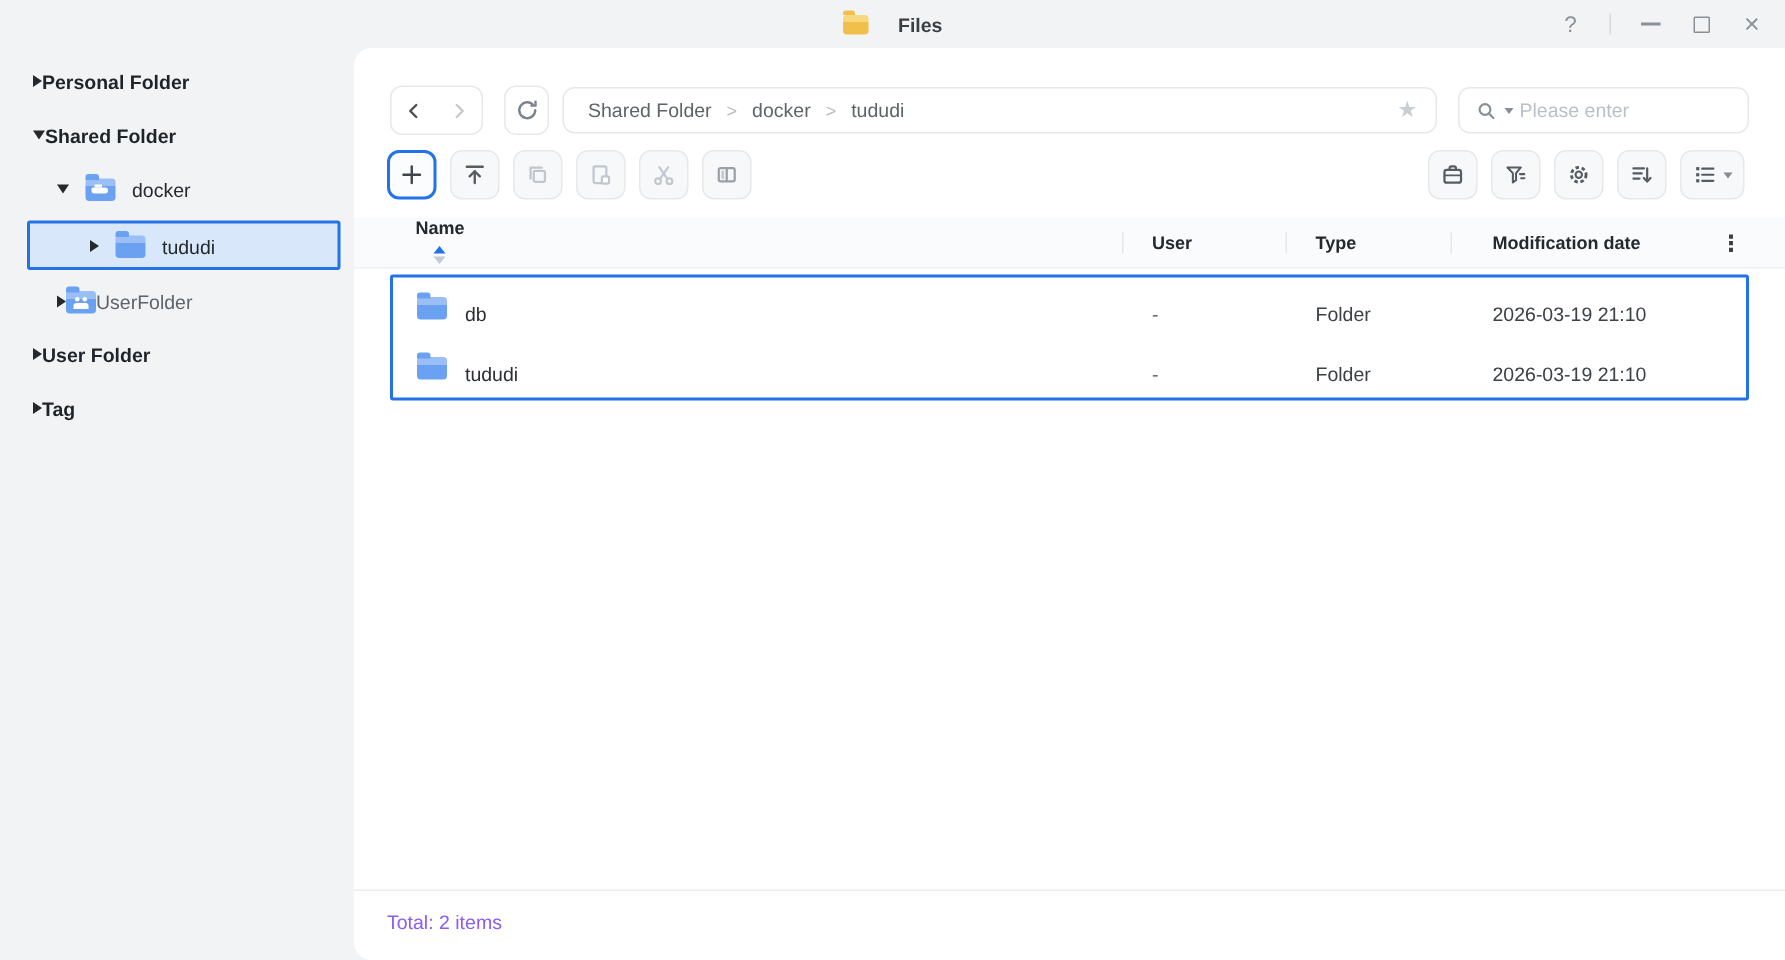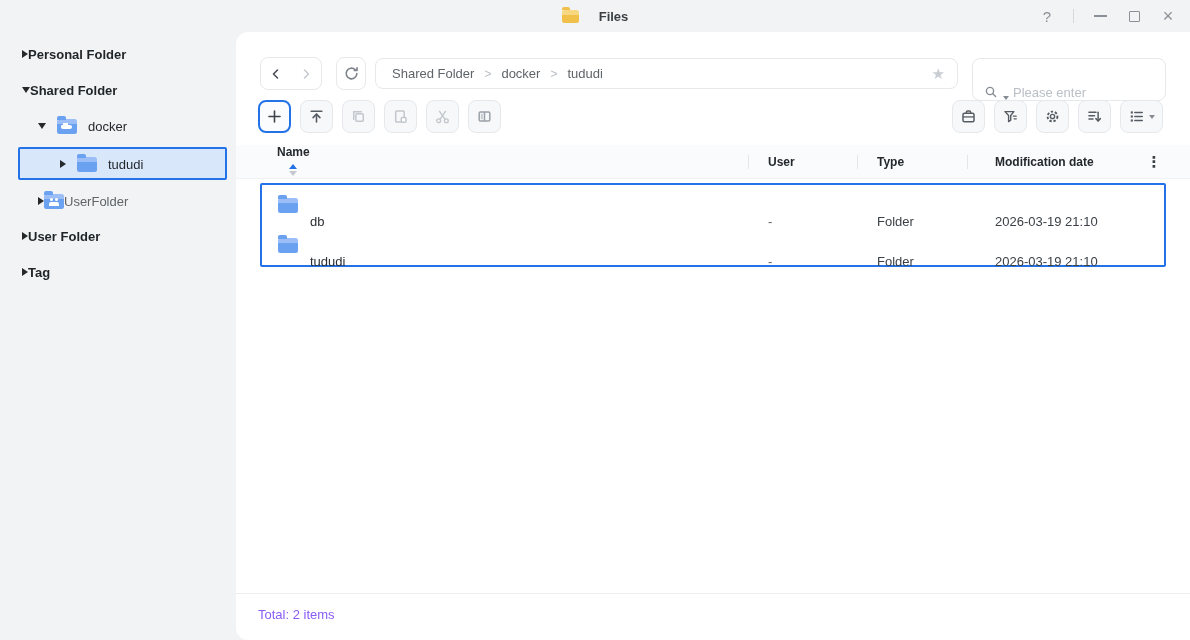--- a/index.html
+++ b/index.html
@@ -57,21 +57,21 @@
   .navrow{position:absolute;left:0;top:25px;width:100%;height:33px;}
   .btn-group{position:absolute;left:24px;top:0;width:62px;height:33px;border:1px solid var(--border-light);border-radius:8px;display:flex;align-items:center;}
   .nav-half{flex:1;display:flex;align-items:center;justify-content:center;cursor:pointer;}
   .icon-btn{position:absolute;top:0;height:33px;border:1px solid var(--border-light);border-radius:8px;background:var(--btn-bg);display:flex;align-items:center;justify-content:center;cursor:pointer;color:var(--icon-gray);}
   .refresh-btn{left:100px;width:30px;background:#fff;}
   .breadcrumb-bar{position:absolute;left:139px;top:1px;width:583px;height:31px;border:1px solid var(--border-light);border-radius:8px;display:flex;align-items:center;padding:0 12px 0 16px;gap:10px;font-size:13px;color:var(--text-gray);}
   .crumb{cursor:pointer;white-space:nowrap;}
   .crumb-sep{color:#b8bdc3;font-size:12px;}
   .crumb-spacer{flex:1;}
   .star{color:#c9ced4;font-size:15px;cursor:pointer;line-height:1;}
-  .searchbox{position:absolute;left:736px;top:1px;width:194px;height:43px;border:1px solid var(--border-light);border-radius:8px;display:flex;align-items:flex-end;padding:0 10px;gap:4px;}
+  .searchbox{position:absolute;left:736px;top:1px;width:194px;height:31px;border:1px solid var(--border-light);border-radius:8px;display:flex;align-items:center;padding:0 10px;gap:4px;}
   .searchbox input{border:none;outline:none;flex:1;min-width:0;font-size:13px;color:var(--text-dark);font-family:inherit;background:transparent;}
   .searchbox input::placeholder{color:var(--text-light);}
   .caret{width:0;height:0;border-left:3.5px solid transparent;border-right:3.5px solid transparent;border-top:4px solid #868c93;display:inline-block;}
 
   
   .toolrow{position:absolute;left:0;top:68px;width:100%;height:33px;}
   .tool-btn{width:33px;}
   .tb-plus{left:22px;width:33px;border:2px solid var(--accent);background:#fbfcfe;color:#3f444a;}
   .tb-upload{left:64px;}
   .tb-copy{left:106px;color:var(--icon-disabled);}
@@ -93,21 +93,21 @@
   .th-date{left:759px;}
   .th-sep{position:absolute;top:10px;width:1px;height:14px;background:#e4e7ea;}
   .sortgroup{display:inline-flex;flex-direction:column;gap:2px;}
   .sort-up{width:0;height:0;border-left:4px solid transparent;border-right:4px solid transparent;border-bottom:5px solid var(--accent);}
   .sort-down{width:0;height:0;border-left:4px solid transparent;border-right:4px solid transparent;border-top:5px solid #c5cad0;}
   .kebab{position:absolute;left:908px;top:0;height:34px;width:20px;display:flex;align-items:center;justify-content:center;font-size:15px;font-weight:700;color:#3c4146;cursor:pointer;letter-spacing:0;}
 
   .selection-box{position:absolute;left:24px;top:151px;width:906px;height:84px;border:2px solid var(--accent);border-radius:2px;background:#fff;}
   .file-row{position:relative;height:40px;cursor:pointer;font-size:13px;color:#3c4146;}
   .file-row .row-ic{position:absolute;left:16px;top:13px;}
-  .cell{position:absolute;top:16px;height:40px;display:flex;align-items:center;white-space:nowrap;text-align:right;}
+  .cell{position:absolute;top:4px;height:40px;display:flex;align-items:center;white-space:nowrap;text-align:right;}
   .c-name{left:48px;color:#2b2f33;}
   .c-size{left:506px;color:var(--text-gray);}
   .c-type{left:615px;}
   .c-date{left:733px;}
 
   
   .footer-line{position:absolute;left:0;right:0;top:561px;height:1px;background:#ebedef;}
   .footer-text{position:absolute;left:22px;top:575px;font-size:13px;color:#8b5cf6;}
 
   svg{display:block;}

